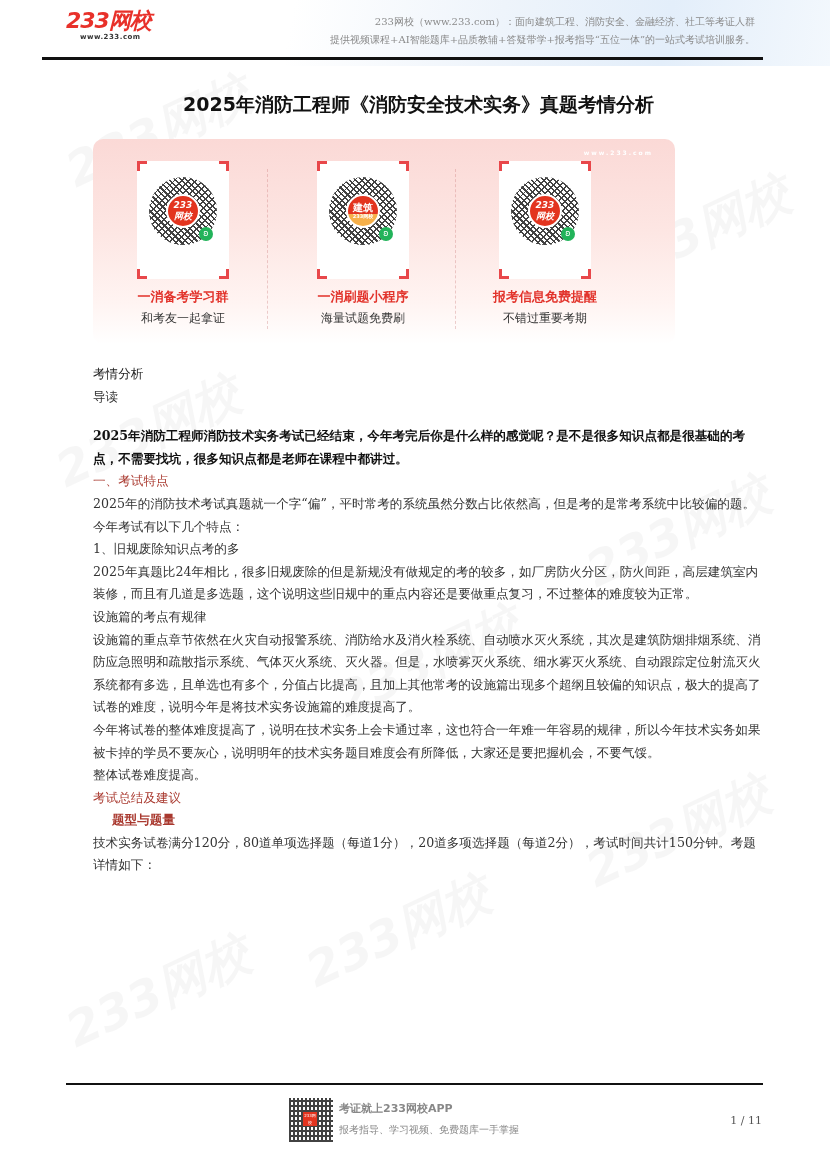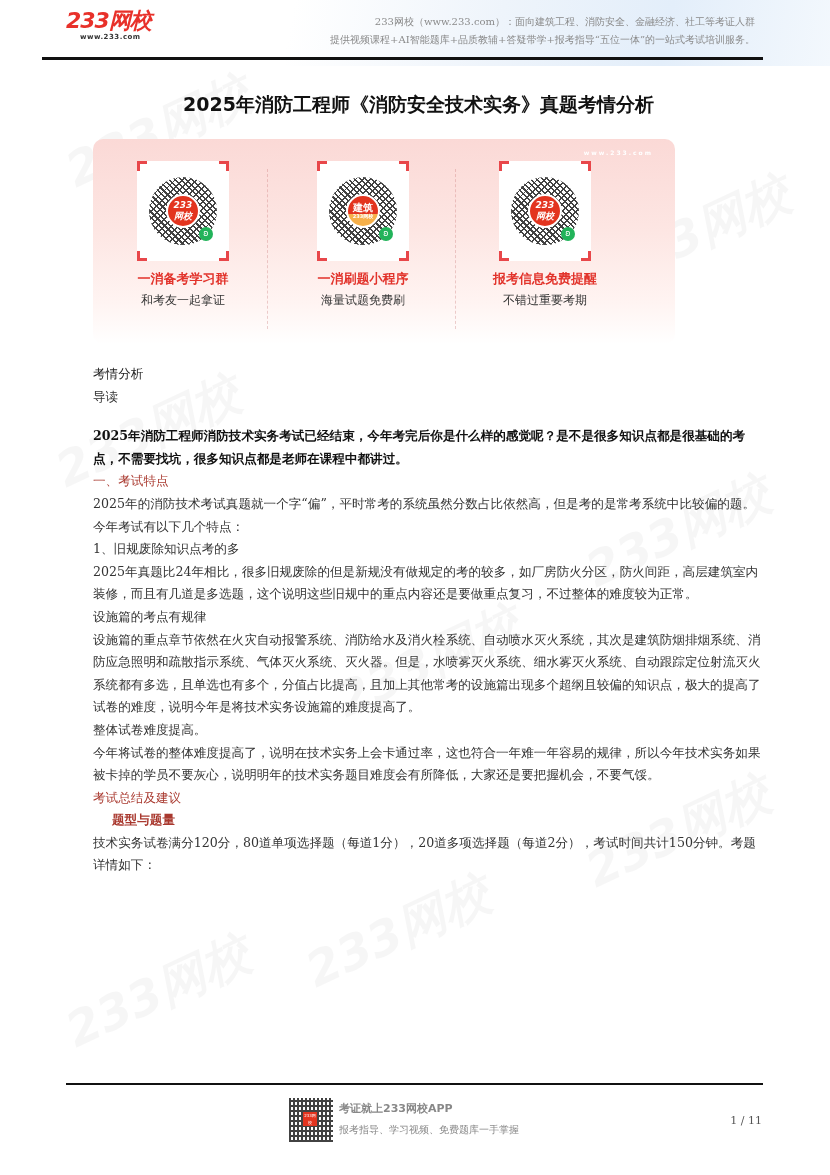--- a/index.html
+++ b/index.html
@@ -25,21 +25,21 @@
   
   .doc-title { position: absolute; left: 0; top: 92px; width: 830px; text-align: center;
     font-family: "DejaVu Sans", sans-serif; font-weight: bold; font-size: 19px; color: #111; padding-left: 7px; }
 
   
   .banner { position: absolute; left: 93px; top: 139px; width: 582px; height: 205px; border-radius: 10px;
     background: linear-gradient(180deg, #fbd9d6 0%, #fde6e3 45%, #fff4f2 80%, #ffffff 100%); overflow: hidden; }
   .banner-site { position: absolute; right: 22px; top: 10px; font-family: "DejaVu Sans", sans-serif;
     font-size: 6px; letter-spacing: 2px; color: #ffffff; font-weight: bold; }
   .qr-card { position: absolute; top: 22px; width: 160px; text-align: center; }
-  .qr-card .qr-frame { position: relative; width: 92px; height: 100px; margin: 0 auto; background: #fff; }
+  .qr-card .qr-frame { position: relative; width: 92px; height: 118px; margin: 0 auto; background: #fff; }
   .qr-frame .corner { position: absolute; width: 10px; height: 10px; border-color: #e8474a; border-style: solid; }
   .corner.tl { left: 0; top: 0; border-width: 3px 0 0 3px; }
   .corner.tr { right: 0; top: 0; border-width: 3px 3px 0 0; }
   .corner.bl { left: 0; bottom: 0; border-width: 0 0 3px 3px; }
   .corner.br { right: 0; bottom: 0; border-width: 0 3px 3px 0; }
   .qr-code { position: absolute; left: 12px; top: 16px; width: 68px; height: 68px; border-radius: 50%;
     background:
       radial-gradient(circle, transparent 0 26px, transparent 26px),
       repeating-linear-gradient(45deg, #222 0 1.5px, transparent 1.5px 4px),
       repeating-linear-gradient(-45deg, #222 0 1.2px, transparent 1.2px 5px);
@@ -166,22 +166,22 @@
 <div class="content">
   <p class="p-head">考情分析</p>
   <p class="p-body">导读</p>
   <p class="p-bold">2025年消防工程师消防技术实务考试已经结束，今年考完后你是什么样的感觉呢？是不是很多知识点都是很基础的考点，不需要找坑，很多知识点都是老师在课程中都讲过。</p>
   <p class="p-red">一、考试特点</p>
   <p class="p-body">2025年的消防技术考试真题就一个字“偏”，平时常考的系统虽然分数占比依然高，但是考的是常考系统中比较偏的题。今年考试有以下几个特点：</p>
   <p class="p-body">1、旧规废除知识点考的多</p>
   <p class="p-body">2025年真题比24年相比，很多旧规废除的但是新规没有做规定的考的较多，如厂房防火分区，防火间距，高层建筑室内装修，而且有几道是多选题，这个说明这些旧规中的重点内容还是要做重点复习，不过整体的难度较为正常。</p>
   <p class="p-body">设施篇的考点有规律</p>
   <p class="p-body">设施篇的重点章节依然在火灾自动报警系统、消防给水及消火栓系统、自动喷水灭火系统，其次是建筑防烟排烟系统、消防应急照明和疏散指示系统、气体灭火系统、灭火器。但是，水喷雾灭火系统、细水雾灭火系统、自动跟踪定位射流灭火系统都有多选，且单选也有多个，分值占比提高，且加上其他常考的设施篇出现多个超纲且较偏的知识点，极大的提高了试卷的难度，说明今年是将技术实务设施篇的难度提高了。</p>
+  <p class="p-body">今年将试卷的整体难度提高了，说明在技术实务上会卡通过率，这也符合一年难一年容易的规律，所以今年技术实务如果被卡掉的学员不要灰心，说明明年的技术实务题目难度会有所降低，大家还是要把握机会，不要气馁。</p>
   <p class="p-body">整体试卷难度提高。</p>
-  <p class="p-body">今年将试卷的整体难度提高了，说明在技术实务上会卡通过率，这也符合一年难一年容易的规律，所以今年技术实务如果被卡掉的学员不要灰心，说明明年的技术实务题目难度会有所降低，大家还是要把握机会，不要气馁。</p>
   <p class="p-red">考试总结及建议</p>
   <p class="p-redbold">题型与题量</p>
   <p class="p-body">技术实务试卷满分120分，80道单项选择题（每道1分），20道多项选择题（每道2分），考试时间共计150分钟。考题详情如下：</p>
 </div>
 
 <div class="footer-rule"></div>
 <div class="footer-qr"></div>
 <div class="footer-qr-badge">233网校</div>
 <div class="footer-title">考证就上233网校APP</div>
 <div class="footer-sub">报考指导、学习视频、免费题库一手掌握</div>

